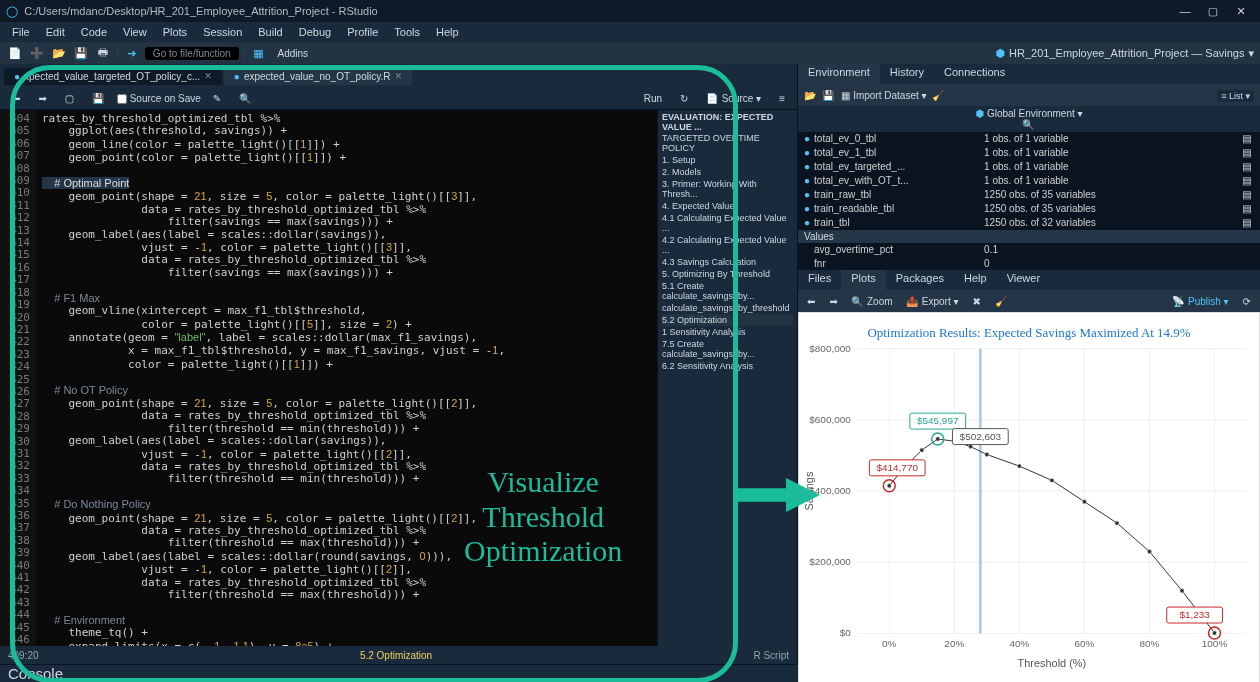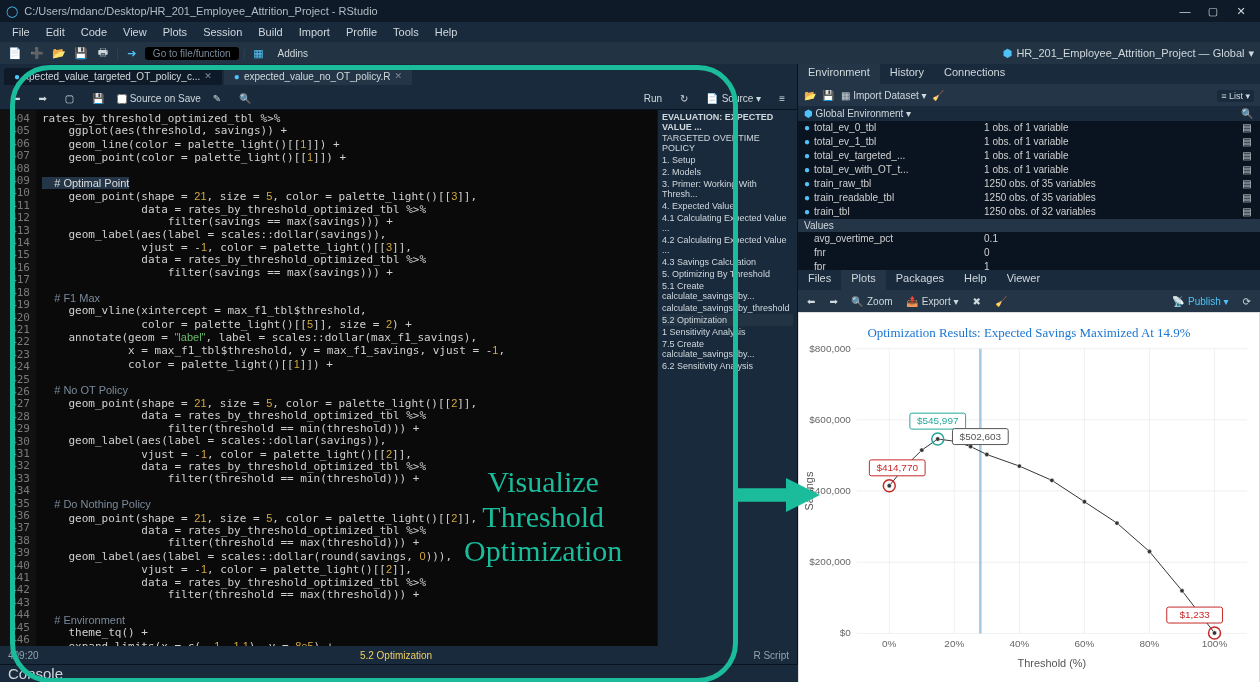--- a/index.html
+++ b/index.html
@@ -62,21 +62,21 @@
 .pane-tabs span.active{ background:#233547;}
 .pane-tools{ height:22px; background:#233547; display:flex; align-items:center; gap:6px; padding:0 6px; font-size:10px; justify-content:space-between;}
 .pane-tools .left{display:flex; gap:6px; align-items:center;}
 .env-list{ background:#0a1420; font-family:Consolas,monospace; font-size:10px; }
 .env-row{ display:flex; padding:0px 6px; line-height:14px;}
 .env-row .bullet{color:#4fc3f7; margin-right:4px;}
 .env-row .name{ width:170px; color:#d0d0d0; overflow:hidden; text-overflow:ellipsis; white-space:nowrap;}
 .env-row .val{ flex:1; color:#d0d0d0;}
 .env-row .exp{ width:14px; text-align:center; color:#cfd8dc;}
 .env-section{ background:#233547; padding:1px 6px; font-size:10px; color:#cfd8dc;}
-.global-env{background:#1a2a3d; padding:2px 6px; display:flex; justify-content:space-between; align-items:center; font-size:10px;}
+.global-env{background:#1a2a3d; padding:2px 6px; display:flex; justify-content:space-between; align-items:center; font-size:10px;flex-direction:column;}
 .search{ color:#7a8a9a;}
 
 
 .plot-area{ background:#fff; border:1px solid #ddd; margin:0; height:372px; position:relative;}
 .plot-tools{ height:22px; background:#233547; display:flex; align-items:center; gap:4px; padding:0 4px; font-size:10px; justify-content:space-between;}
 .plot-tools .left{display:flex;gap:4px;align-items:center;}
 .plot-tools .right{display:flex;gap:4px;align-items:center;}
 .plot-tools .btn{ padding:1px 5px; cursor:pointer; color:#cfd8dc;}
 .plot-tools .publish{color:#4fc3f7;}
 svg.plot{ width:100%; height:100%;}
@@ -118,21 +118,21 @@
 </div>
 
 <div class="menubar">
   <span>File</span>
   <span>Edit</span>
   <span>Code</span>
   <span>View</span>
   <span>Plots</span>
   <span>Session</span>
   <span>Build</span>
-  <span>Import</span>
+  <span>Debug</span>
   <span>Profile</span>
   <span>Tools</span>
   <span>Help</span>
 </div>
 
 <div class="toolbar">
   <div class="left">
     <span class="icon-btn">📄</span>
     <span class="icon-btn">➕</span>
     <span class="icon-btn">📂</span>
@@ -140,21 +140,21 @@
     <span class="icon-btn">🖶</span>
     <span style="color:#345;">|</span>
     <span class="icon-btn" style="color:#4fc3f7;">➔</span>
     <span class="gotofile">Go to file/function</span>
     <span style="color:#345;">|</span>
     <span class="icon-btn" style="color:#4fc3f7;">▦</span>
     <span class="addins">Addins</span>
   </div>
   <div class="project">
     <span class="cube">⬢</span>
-    <span>HR_201_Employee_Attrition_Project — Global</span>
+    <span>HR_201_Employee_Attrition_Project — Savings</span>
     <span>▾</span>
   </div>
 </div>
 
 <div class="main">
 
   <div class="left-col">
 
     <div class="tabrow">
       <div class="tab active">

